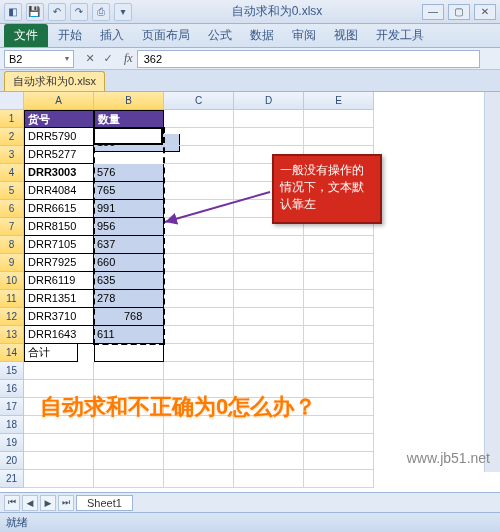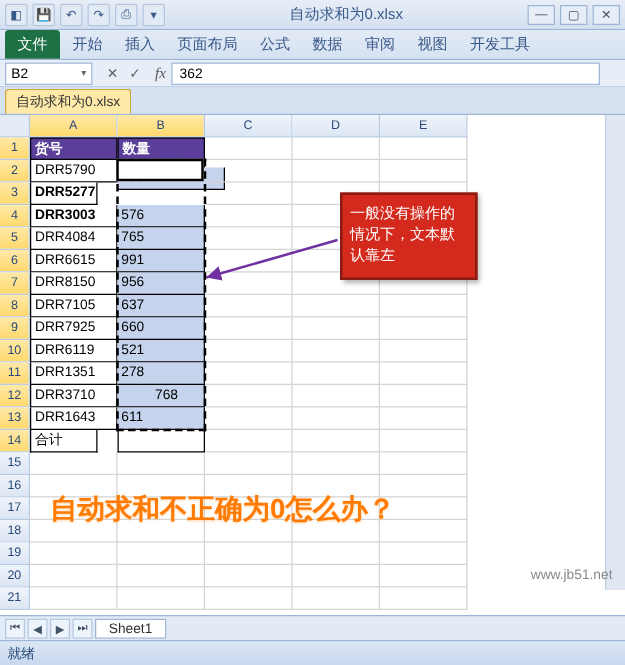--- a/index.html
+++ b/index.html
@@ -39,21 +39,21 @@
 .arrow{position:absolute;left:160px;top:95px;width:120px;height:40px;pointer-events:none}
 .big-text{position:absolute;left:40px;top:300px;font-size:22px;font-weight:bold;color:#ff7a00;text-shadow:0 1px 2px rgba(255,180,100,.6)}
 .sheet-tabs{position:absolute;bottom:20px;left:0;right:0;height:20px;background:#e2eaf5;border-top:1px solid #9db5d6;display:flex;align-items:center;padding-left:4px;gap:2px}
 .nav-btn{width:16px;height:16px;border:1px solid #b5c6df;background:#eef4fc;display:inline-flex;align-items:center;justify-content:center;font-size:9px;color:#456}
 .sheet-tab{background:#fff;border:1px solid #9db5d6;padding:1px 10px;font-size:11px;color:#333}
 .statusbar{position:absolute;bottom:0;left:0;right:0;height:20px;background:linear-gradient(#dbe6f4,#c9d8ee);border-top:1px solid #9db5d6;display:flex;align-items:center;padding:0 6px;font-size:11px;color:#2a4a7a}
 .zoom{margin-left:auto;display:flex;align-items:center;gap:4px}
 .zoom-track{width:80px;height:4px;background:#b9cbe2;position:relative;border-radius:2px}
 .zoom-thumb{position:absolute;left:38px;top:-3px;width:6px;height:10px;background:#fff;border:1px solid #6a87b2}
 .vscroll{position:absolute;right:0;top:0;width:16px;height:380px;background:#e0e7f2;border-left:1px solid #c4d1e4}
-.watermark{position:absolute;right:10px;bottom:26px;font-size:11px;color:#888}
+.watermark{position:absolute;right:10px;bottom:26px;font-size:14px;color:#888}
 </style>
 </head>
 <body>
 
 <div class="titlebar">
   <span class="qat">◧</span>
   <span class="qat">💾</span>
   <span class="qat">↶</span>
   <span class="qat">↷</span>
   <span class="qat">⎙</span>
@@ -125,36 +125,36 @@
       <div class="row-hdr">18</div>
       <div class="row-hdr">19</div>
       <div class="row-hdr">20</div>
       <div class="row-hdr">21</div>
     </div>
   <div class="grid" id="grid">
       <div class="cell hdr-cell" style="left: 0px; top: 0px; width: 70px;">货号</div>
       <div class="cell hdr-cell" style="left: 70px; top: 0px; width: 70px;">数量</div>
       <div class="cell data-a" style="left: 0px; top: 18px; width: 80px;">DRR5790</div>
       <div class="cell data-b" style="left: 70px; top: 18px; width: 70px;">362</div>
-      <div class="cell data-a" style="left: 0px; top: 36px; width: 54px; font-weight: bold;">DRR5277</div>
+      <div class="cell data-a" style="left: 0px; top: 36px; width: 70px;">DRR5277</div>
       <div class="cell data-b" style="left: 70px; top: 24px; width: 86px;">150</div>
       <div class="cell data-a" style="left: 0px; top: 54px; width: 70px; font-weight: bold;">DRR3003</div>
       <div class="cell data-b" style="left: 70px; top: 54px; width: 70px;">576</div>
       <div class="cell data-a" style="left: 0px; top: 72px; width: 70px;">DRR4084</div>
       <div class="cell data-b" style="left: 70px; top: 72px; width: 70px;">765</div>
       <div class="cell data-a" style="left: 0px; top: 90px; width: 70px;">DRR6615</div>
       <div class="cell data-b" style="left: 70px; top: 90px; width: 70px;">991</div>
       <div class="cell data-a" style="left: 0px; top: 108px; width: 70px;">DRR8150</div>
       <div class="cell data-b" style="left: 70px; top: 108px; width: 70px;">956</div>
       <div class="cell data-a" style="left: 0px; top: 126px; width: 70px;">DRR7105</div>
       <div class="cell data-b" style="left: 70px; top: 126px; width: 70px;">637</div>
       <div class="cell data-a" style="left: 0px; top: 144px; width: 70px;">DRR7925</div>
       <div class="cell data-b" style="left: 70px; top: 144px; width: 70px;">660</div>
       <div class="cell data-a" style="left: 0px; top: 162px; width: 70px;">DRR6119</div>
-      <div class="cell data-b" style="left: 70px; top: 162px; width: 70px;">521</div>
+      <div class="cell data-b" style="left: 70px; top: 162px; width: 70px;">635</div>
       <div class="cell data-a" style="left: 0px; top: 180px; width: 70px;">DRR1351</div>
       <div class="cell data-b" style="left: 70px; top: 180px; width: 70px;">278</div>
       <div class="cell data-a" style="left: 0px; top: 198px; width: 70px;">DRR3710</div>
       <div class="cell data-b" style="left: 70px; top: 198px; width: 70px; padding-left: 30px;">768</div>
       <div class="cell data-a" style="left: 0px; top: 216px; width: 70px;">DRR1643</div>
       <div class="cell data-b" style="left: 70px; top: 216px; width: 70px;">611</div>
       <div class="cell data-a" style="left: 0px; top: 234px; width: 54px;">合计</div>
       <div class="cell data-a" style="left: 70px; top: 234px; width: 70px;"></div>
       <div class="cell" style="left: 0px; top: 252px; width: 70px;"></div>
       <div class="cell" style="left: 70px; top: 252px; width: 70px;"></div>

